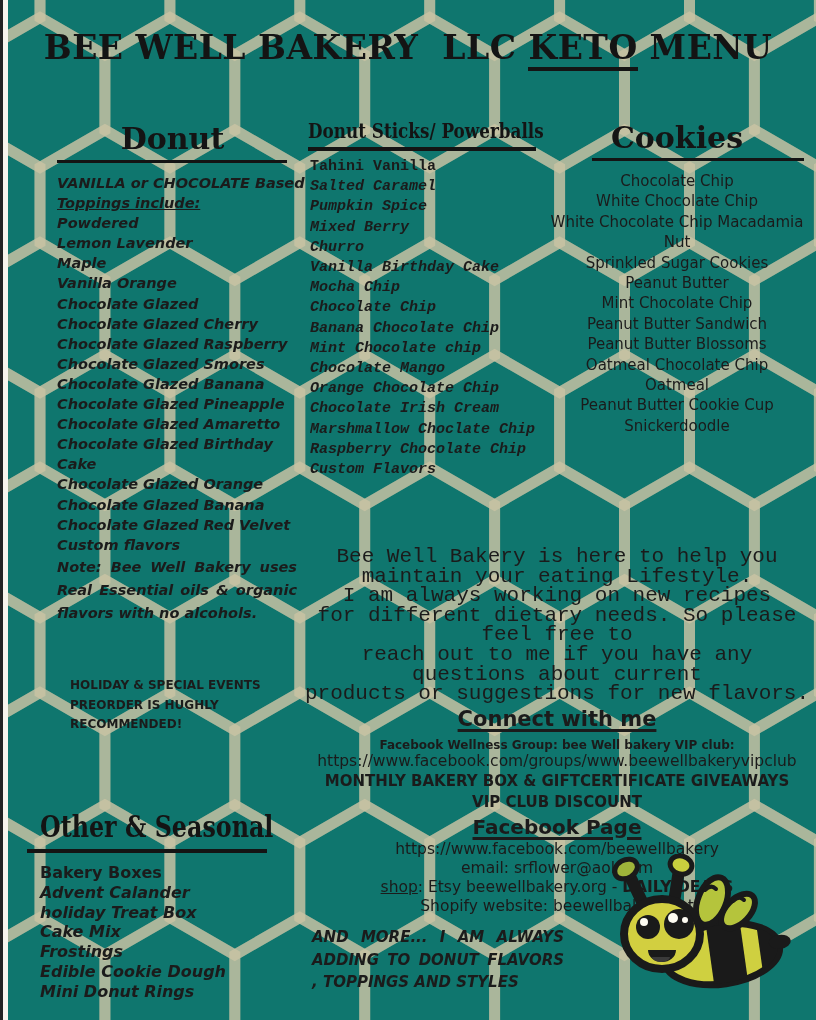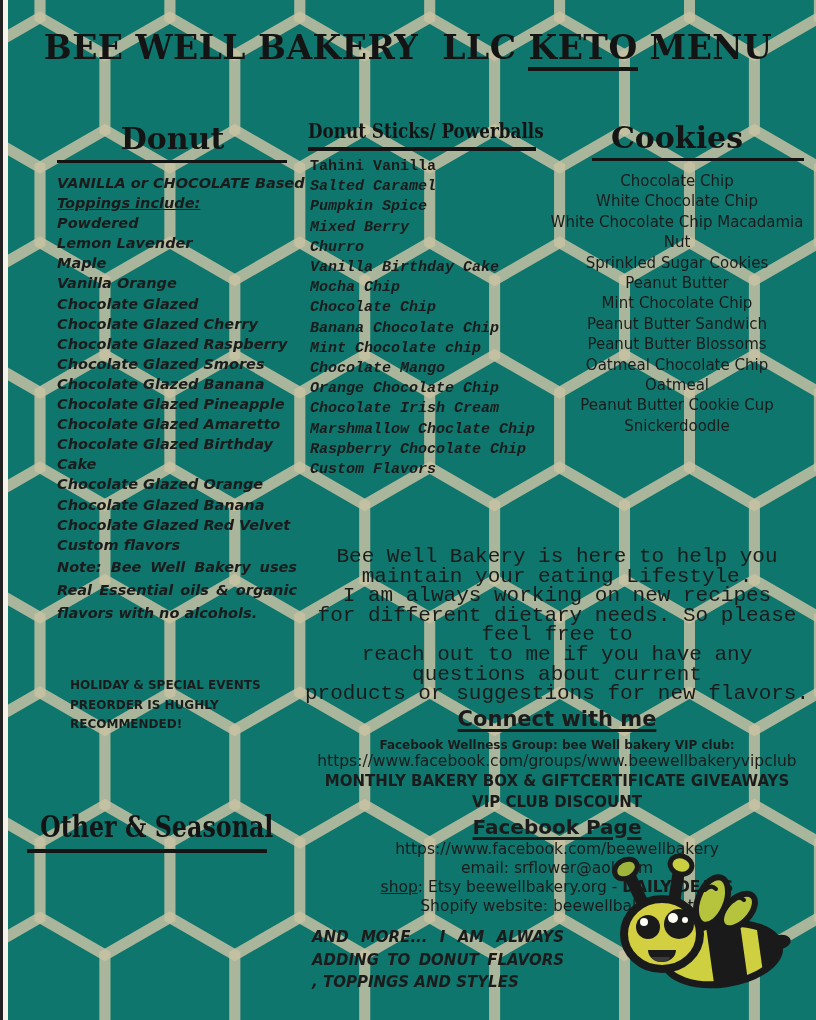--- a/index.html
+++ b/index.html
@@ -254,20 +254,29 @@
     <div class="conn-bold">VIP CLUB DISCOUNT</div>
     <div class="fb-page-heading">Facebook Page</div>
     <div class="conn-line">https://www.facebook.com/beewellbakery</div>
     <div class="conn-line">email: srflower@aol.com</div>
     <div class="conn-line"><span class="shop-label">shop</span><span>: Etsy beewellbakery.org - </span><span class="shop-bold">DAILY DEALS</span></div>
     <div class="conn-line">Shopify website:  beewellbakery.net</div>
   </div>
 
   <div class="layer other-header serif">Other &amp; Seasonal</div>
   <div class="rule" id="rule-other"></div>
+  <div class="layer other-list">
+      <div class="mi">Bakery Boxes</div>
+      <div class="mi">Advent Calander</div>
+      <div class="mi">holiday Treat Box</div>
+      <div class="mi">Cake Mix</div>
+      <div class="mi">Frostings</div>
+      <div class="mi">Edible Cookie Dough</div>
+      <div class="mi">Mini Donut Rings</div>
+    </div>
 
   <div class="layer footer-note">AND MORE... I AM ALWAYS ADDING TO DONUT FLAVORS , TOPPINGS AND STYLES</div>
 
   <svg class="layer bee" viewBox="0 0 195 140">
     <defs>
       <clipPath id="bodyclip">
           <ellipse cx="122" cy="100" rx="56" ry="29"></ellipse>
         </clipPath>
     </defs>
 

